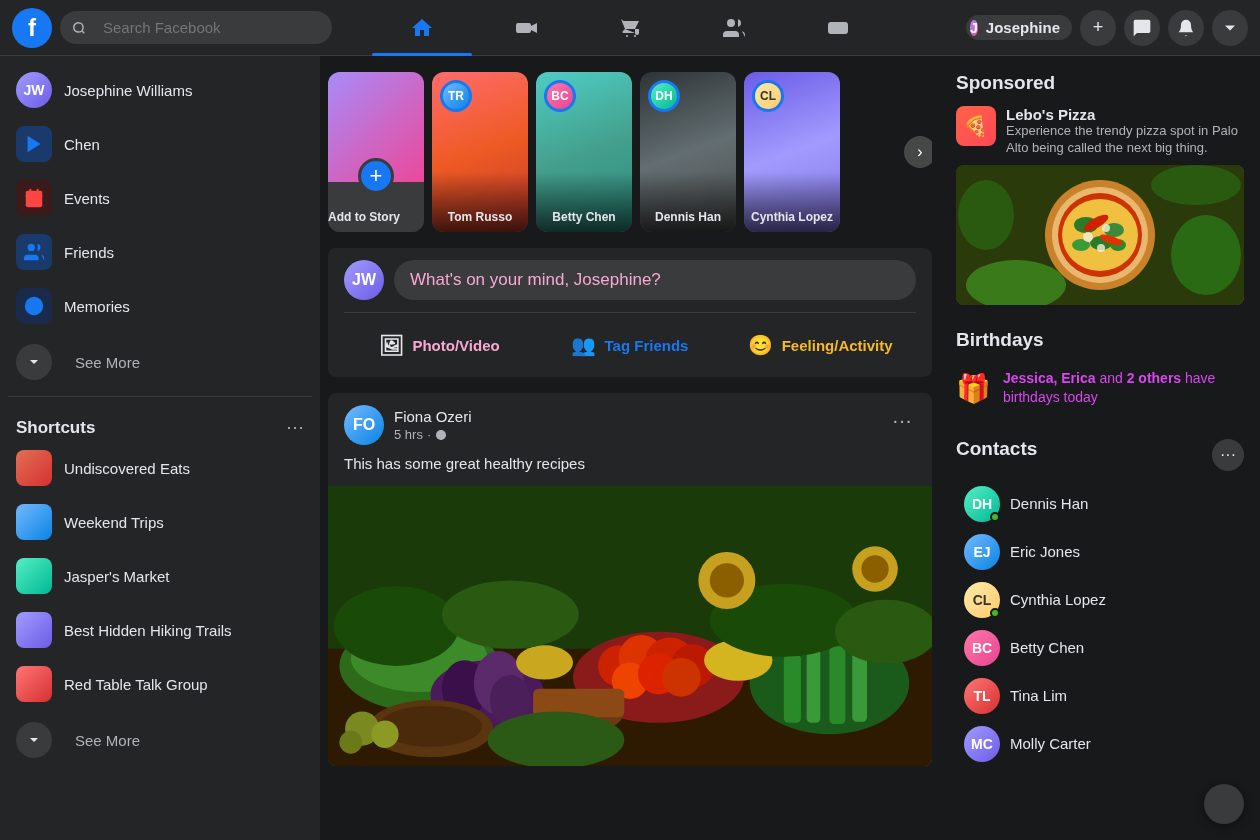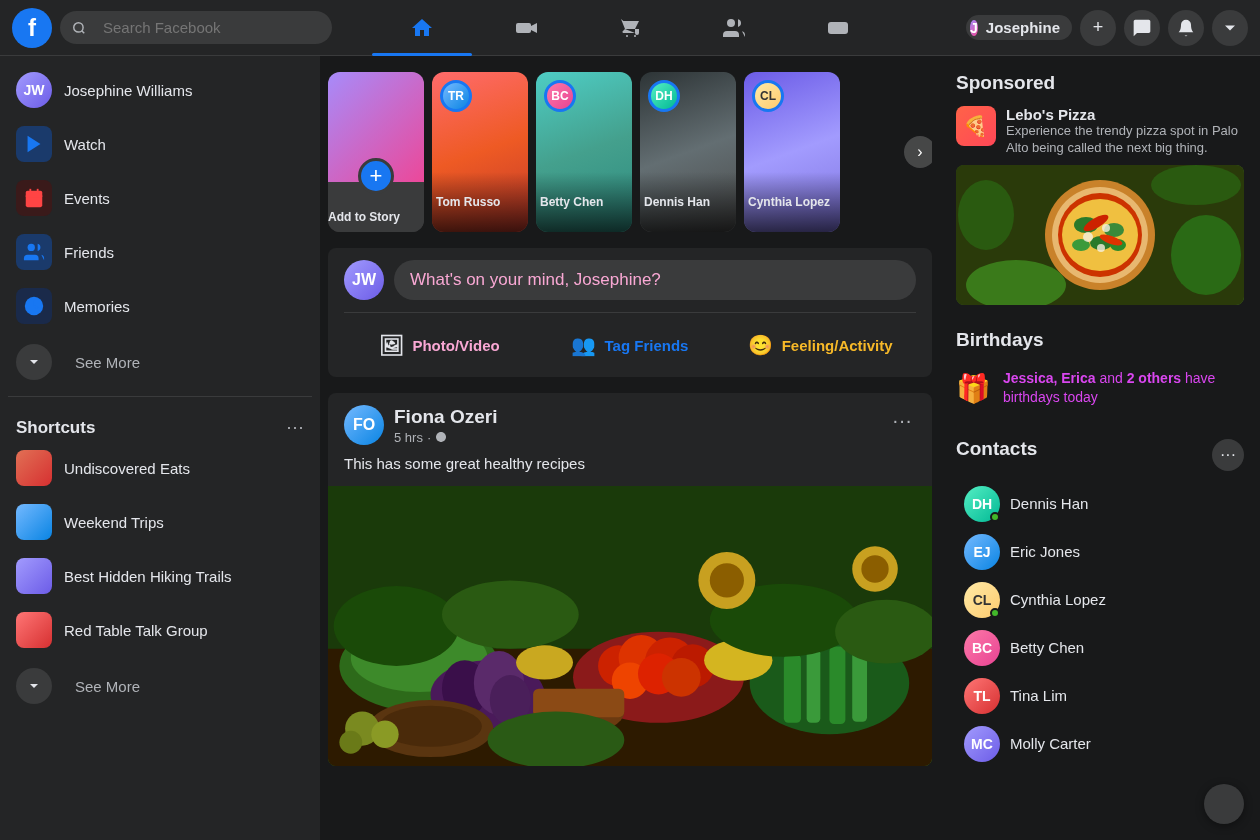--- a/index.html
+++ b/index.html
@@ -271,23 +271,24 @@
       color: white;
       font-size: 22px;
       position: absolute;
       bottom: 38px;
       left: 50%;
       transform: translateX(-50%);
       border: 3px solid #3a3b3c;
     }
     .story-label {
       position: absolute;
-      bottom: 23px;
+      bottom: 8px;
       left: 0;
       right: 0;
+      text-align: center;
       font-size: 12px;
       font-weight: 600;
       color: #e4e6eb;
       padding: 0 4px;
     }
     .story-user-avatar {
       width: 32px;
       height: 32px;
       border-radius: 50%;
       border: 3px solid #1877f2;
@@ -399,21 +400,21 @@
       height: 40px;
       border-radius: 50%;
       background: linear-gradient(135deg, #74b9ff, #0984e3);
       display: flex;
       align-items: center;
       justify-content: center;
       font-size: 16px;
       font-weight: bold;
       color: white;
     }
-    .author-name { font-size: 19px; font-weight: 700; color: #e4e6eb; }
+    .author-name { font-size: 15px; font-weight: 400; color: #e4e6eb; }
     .post-meta { display: flex; align-items: center; gap: 4px; font-size: 13px; color: #b0b3b8; margin-top: 2px; }
     .post-options { color: #b0b3b8; cursor: pointer; font-size: 20px; padding: 4px; border-radius: 50%; }
     .post-text { padding: 0 16px 12px; font-size: 15px; color: #e4e6eb; line-height: 1.4; }
     .post-image {
       width: 100%;
       height: 280px;
       background: linear-gradient(135deg, #2d5016, #4a7c2a, #6b9e3a);
       position: relative;
       overflow: hidden;
     }
@@ -634,21 +635,21 @@
     <div class="sidebar-item">
       <div class="sidebar-avatar av-purple">JW</div>
       <span class="sidebar-label">Josephine Williams</span>
     </div>
     <div class="sidebar-item">
       <div class="sidebar-icon" style="background:#1a3a6b;">
         <svg width="22" height="22" viewBox="0 0 24 24" fill="#1877f2">
             <polygon points="5,3 19,12 5,21"></polygon>
           </svg>
       </div>
-      <span class="sidebar-label">Watch</span>
+      <span class="sidebar-label">Chen</span>
     </div>
     <div class="sidebar-item">
       <div class="sidebar-icon" style="background:#3a1a1a;">
         <svg width="22" height="22" viewBox="0 0 24 24" fill="#f44">
             <rect x="3" y="4" width="18" height="18" rx="2" ry="2"></rect>
             <line x1="16" y1="2" x2="16" y2="6" stroke="#f44" stroke-width="2"></line>
             <line x1="8" y1="2" x2="8" y2="6" stroke="#f44" stroke-width="2"></line>
             <line x1="3" y1="10" x2="21" y2="10" stroke="#f44" stroke-width="2"></line>
           </svg>
       </div>
@@ -690,20 +691,24 @@
       <span class="shortcuts-more">···</span>
     </div>
 
     <div class="sidebar-item">
       <div class="shortcut-icon" style="background:linear-gradient(135deg,#e17055,#d63031);border-radius:8px;"></div>
       <span class="sidebar-label">Undiscovered Eats</span>
     </div>
     <div class="sidebar-item">
       <div class="shortcut-icon" style="background:linear-gradient(135deg,#74b9ff,#0984e3);border-radius:8px;"></div>
       <span class="sidebar-label">Weekend Trips</span>
+    </div>
+    <div class="sidebar-item">
+      <div class="shortcut-icon" style="background:linear-gradient(135deg,#55efc4,#00b894);border-radius:8px;"></div>
+      <span class="sidebar-label">Jasper's Market</span>
     </div>
     <div class="sidebar-item">
       <div class="shortcut-icon" style="background:linear-gradient(135deg,#a29bfe,#6c5ce7);border-radius:8px;"></div>
       <span class="sidebar-label">Best Hidden Hiking Trails</span>
     </div>
     <div class="sidebar-item">
       <div class="shortcut-icon" style="background:linear-gradient(135deg,#ff7675,#d63031);border-radius:8px;"></div>
       <span class="sidebar-label">Red Table Talk Group</span>
     </div>
 

